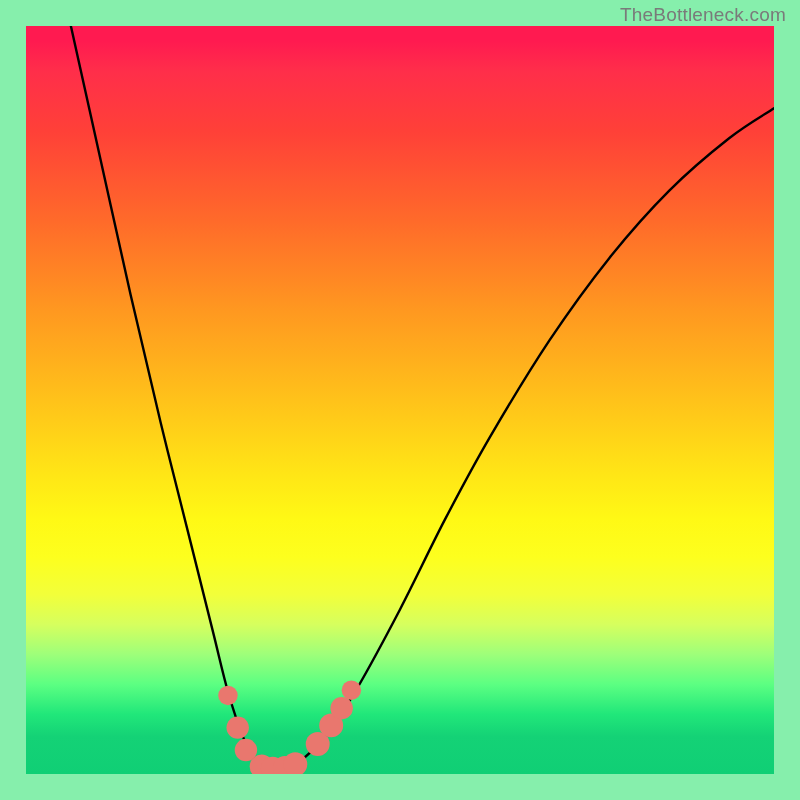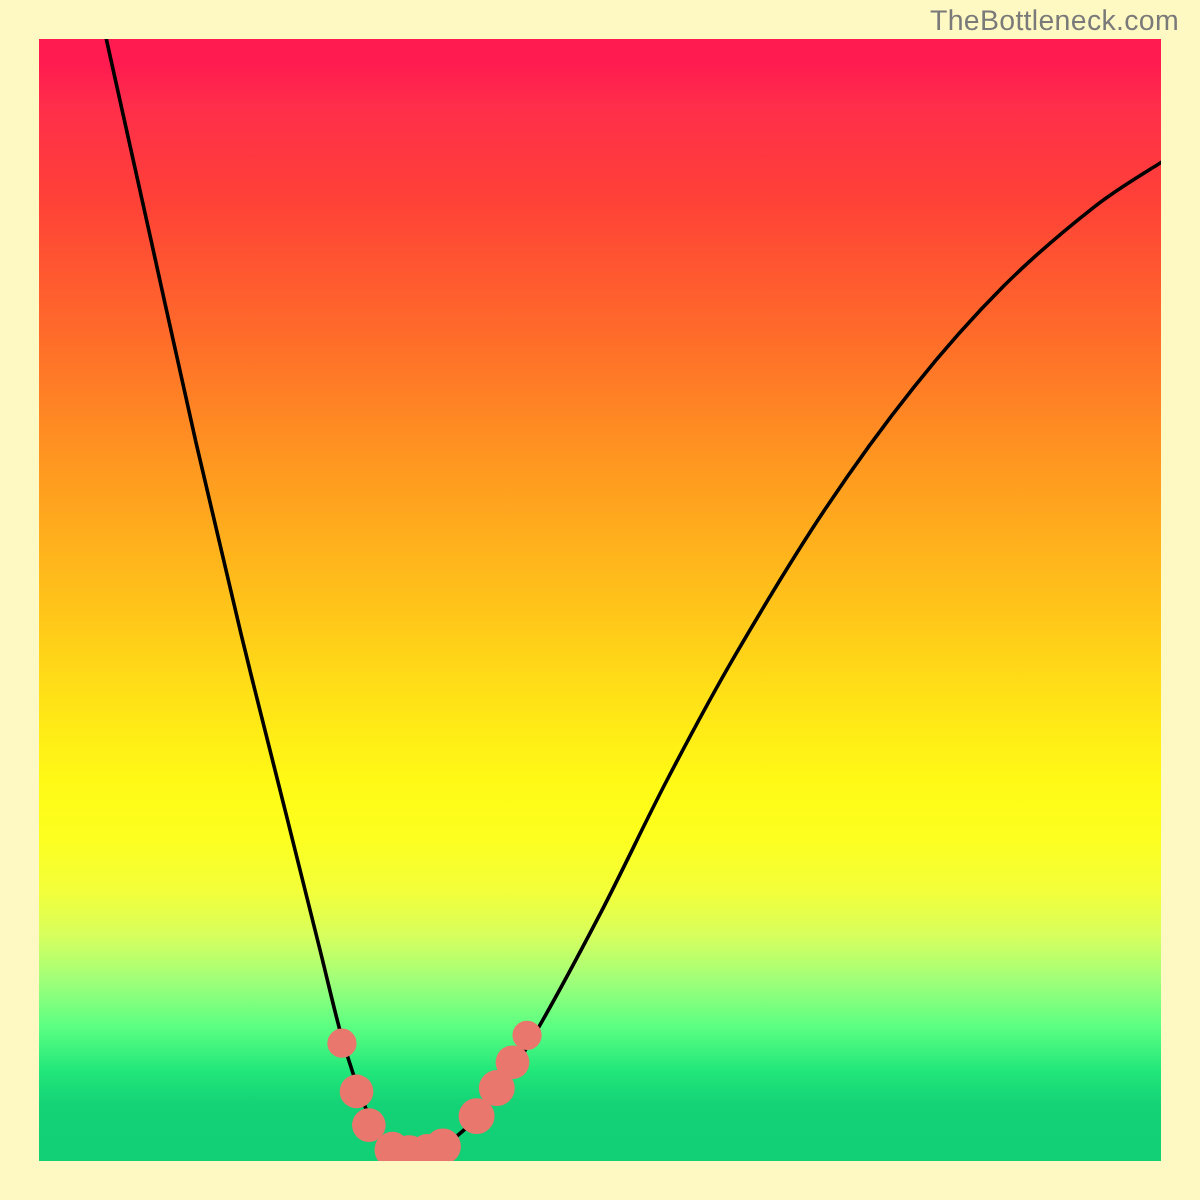--- a/index.html
+++ b/index.html
@@ -7,21 +7,21 @@
     padding: 0;
     width: 800px;
     height: 800px;
     background: #000;
     overflow: hidden;
     font-family: Arial, Helvetica, sans-serif;
   }
   .frame {
     position: absolute;
     inset: 0;
-    background: #fef9c3;
+    background: #86efac;
   }
   .plot {
     position: absolute;
     left: 26px;
     top: 26px;
     width: 748px;
     height: 748px;
     background: linear-gradient(to bottom,
       #ff1a50 0%,
       #ff1a50 2%,

